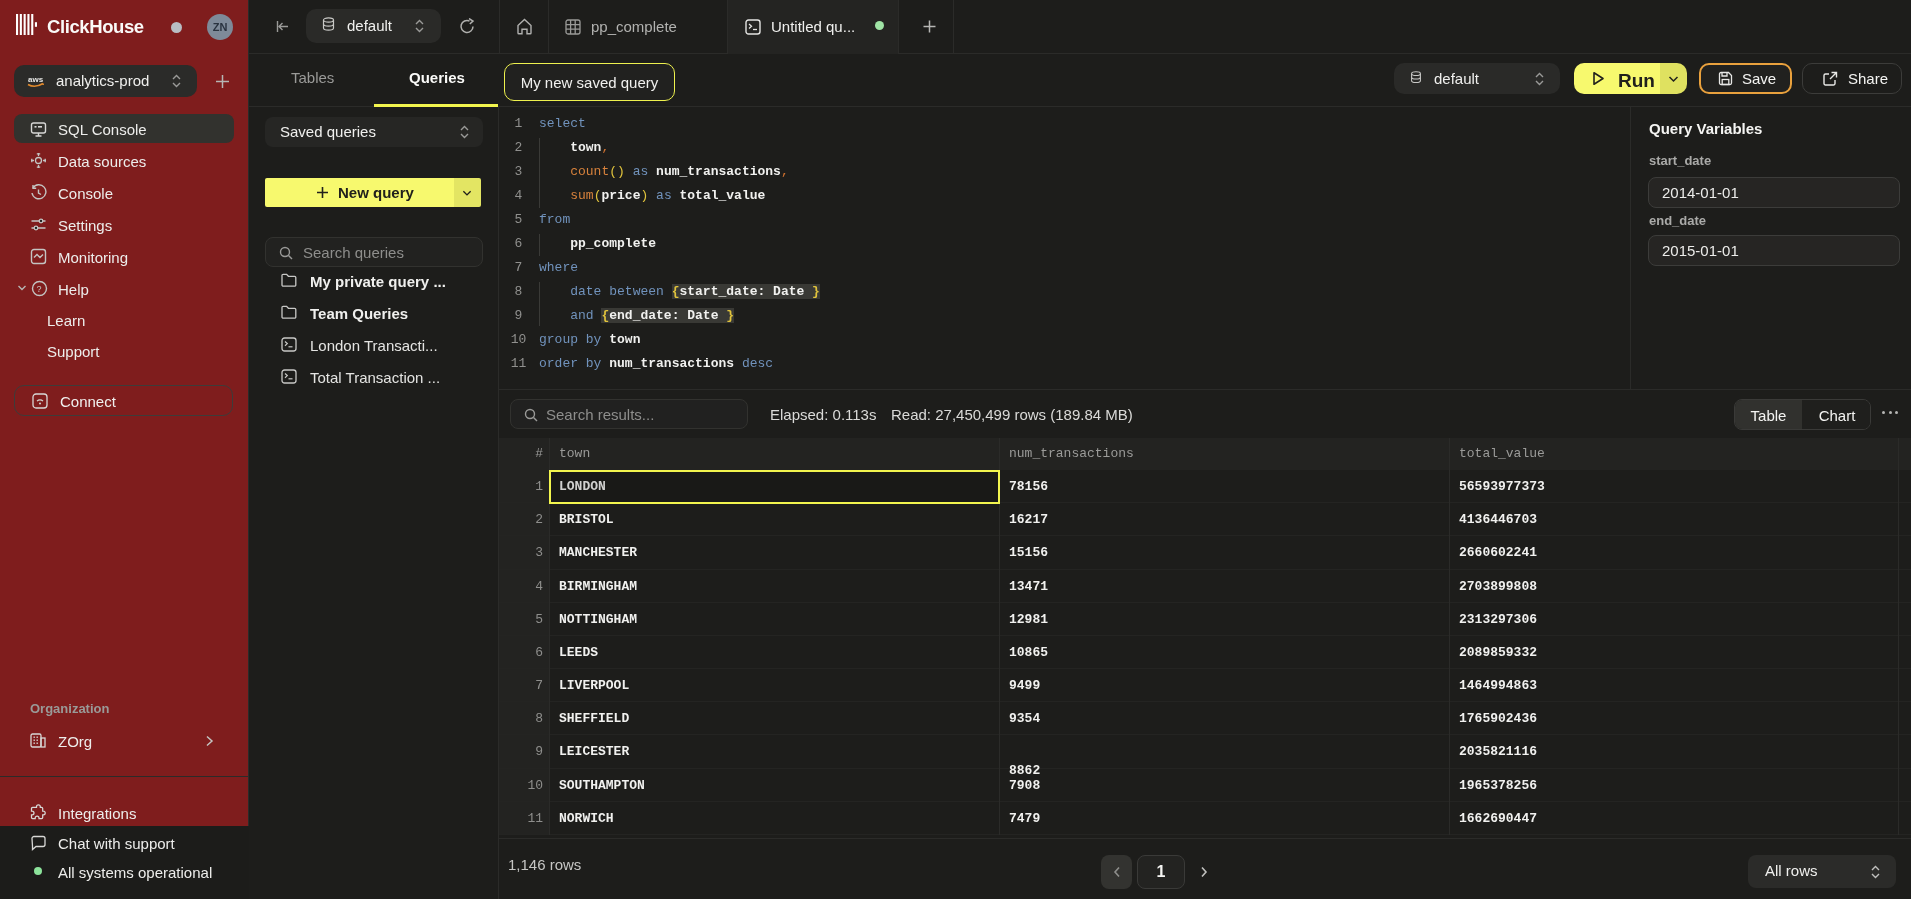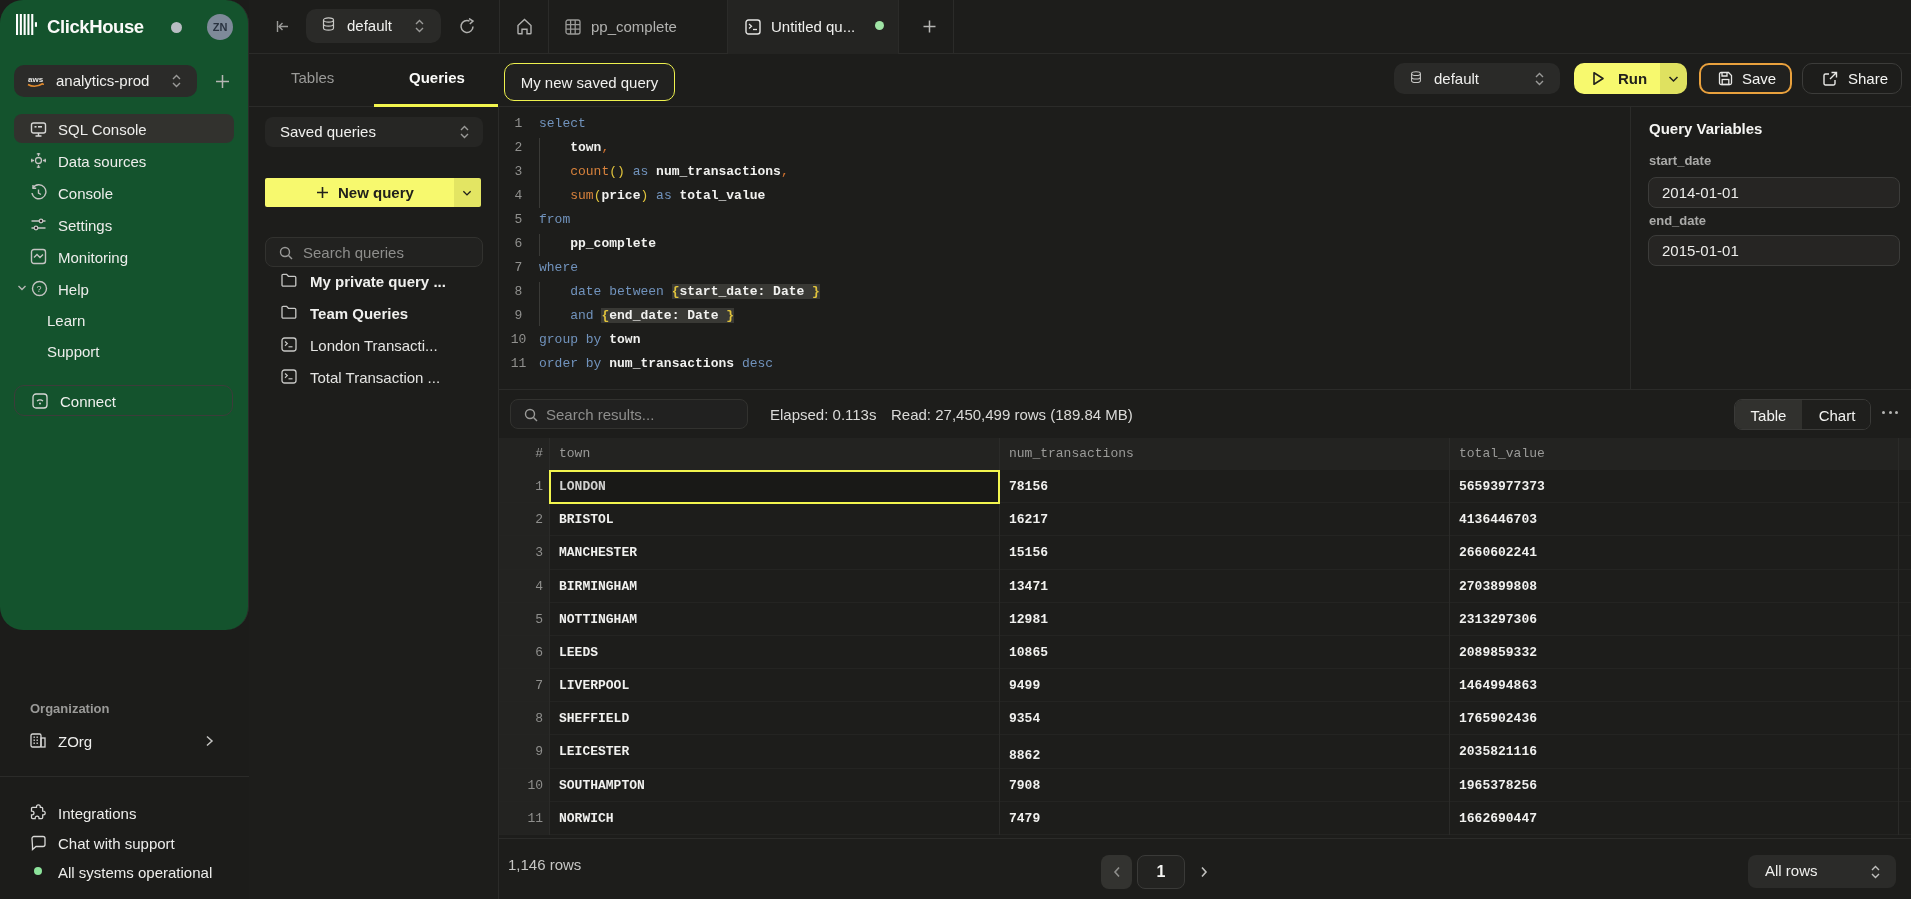--- a/index.html
+++ b/index.html
@@ -2,21 +2,21 @@
 <html><head>
 <meta charset="utf-8">
 <style>
 * { margin:0; padding:0; box-sizing:border-box; }
 html,body { width:1911px; height:899px; overflow:hidden; background:#1c1c1a; }
 body { font-family:"Liberation Sans", sans-serif; color:#ececea; }
 .abs { position:absolute; }
 #app { position:relative; width:1911px; height:899px; background:#1c1c1a; }
 
 
-#sidebar { left:0; top:0; width:249px; height:630px; background:#14532d; border-right:1px solid #2b2b29;border-radius:23px; }
+#sidebar { left:0; top:0; width:249px; height:826px; background:#7f1d1d; border-right:1px solid #2b2b29; }
 .srow { position:absolute; left:58px; font-size:15px; color:#ededeb; }
 .sicon { position:absolute; left:30px; }
 
 
 #topbar { left:249px; top:0; width:1662px; height:54px; background:#1d1d1b; border-bottom:1px solid #2b2b29; }
 .vsep { position:absolute; top:0; width:1px; height:54px; background:#2b2b29; }
 
 
 #subhead { left:249px; top:54px; width:1662px; height:53px; background:#1d1d1b; border-bottom:1px solid #2b2b29; }
 
@@ -238,21 +238,21 @@
       <path d="M2 5 L5.5 1.5 L9 5" stroke="#9a9a98" stroke-width="1.4" fill="none"></path>
       <path d="M2 9 L5.5 12.5 L9 9" stroke="#9a9a98" stroke-width="1.4" fill="none"></path>
     </svg>
   </div>
   <div class="abs" style="left:1325px; top:9px; width:113px; height:31px; border-radius:10px; overflow:hidden;">
     <div class="abs" style="left:0; top:0; width:86px; height:31px; background:#f7f96e;"></div>
     <div class="abs" style="left:86px; top:0; width:27px; height:31px; background:#dfe160;"></div>
     <svg class="abs" style="left:18px; top:8px;" width="13" height="15" viewBox="0 0 13 15">
       <path d="M2 1.8 L11 7.5 L2 13.2 z" stroke="#21211c" stroke-width="1.6" fill="none" stroke-linejoin="round"></path>
     </svg>
-    <div class="abs" style="left:44px; top:7px; font-size:15px; font-weight:bold; color:#21211c;">Run</div>
+    <div class="abs" style="left:44px; top:7px; font-size:19px; font-weight:bold; color:#21211c;">Run</div>
     <svg class="abs" style="left:94px; top:13px;" width="11" height="7" viewBox="0 0 11 7">
       <path d="M1.5 1 L5.5 5 L9.5 1" stroke="#21211c" stroke-width="1.5" fill="none"></path>
     </svg>
   </div>
   <div class="abs" style="left:1450px; top:9px; width:93px; height:31px; background:#21211f; border:2px solid #e9a13d; border-radius:10px;">
     <svg class="abs" style="left:17px; top:6px;" width="15" height="15" viewBox="0 0 15 15">
       <path d="M1.5 3 a1.5 1.5 0 0 1 1.5 -1.5 h7.5 L13.5 4.5 V12 a1.5 1.5 0 0 1 -1.5 1.5 H3 A1.5 1.5 0 0 1 1.5 12 z" stroke="#e8e8e6" stroke-width="1.3" fill="none"></path>
       <path d="M4 1.5 v3.5 h5 v-3.5" stroke="#e8e8e6" stroke-width="1.3" fill="none"></path>
       <rect x="4.2" y="8.5" width="6.6" height="5" stroke="#e8e8e6" stroke-width="1.3" fill="none"></rect>
     </svg>
@@ -428,21 +428,21 @@
       <div class="cell" style="left:510px;top:240.08px;">9499</div>
       <div class="cell" style="left:960px;top:240.08px;">1464994863</div>
       <div class="abs" style="left:0;top:264.26px;width:1412px;height:33.18px;border-bottom:1px solid #242422;"></div>
       <div class="idxnum" style="left:0;top:273.26px;">8</div>
       <div class="cell" style="left:60px;top:273.26px;">SHEFFIELD</div>
       <div class="cell" style="left:510px;top:273.26px;">9354</div>
       <div class="cell" style="left:960px;top:273.26px;">1765902436</div>
       <div class="abs" style="left:0;top:297.44px;width:1412px;height:33.18px;border-bottom:1px solid #242422;"></div>
       <div class="idxnum" style="left:0;top:306.44px;">9</div>
       <div class="cell" style="left:60px;top:306.44px;">LEICESTER</div>
-      <div class="cell" style="left:510px;top:310px;">8862</div>
+      <div class="cell" style="left:510px;top:325px;">8862</div>
       <div class="cell" style="left:960px;top:306.44px;">2035821116</div>
       <div class="abs" style="left:0;top:330.62px;width:1412px;height:33.18px;border-bottom:1px solid #242422;"></div>
       <div class="idxnum" style="left:0;top:339.62px;">10</div>
       <div class="cell" style="left:60px;top:339.62px;">SOUTHAMPTON</div>
       <div class="cell" style="left:510px;top:339.62px;">7908</div>
       <div class="cell" style="left:960px;top:339.62px;">1965378256</div>
       <div class="abs" style="left:0;top:363.80px;width:1412px;height:33.18px;border-bottom:1px solid #242422;"></div>
       <div class="idxnum" style="left:0;top:372.80px;">11</div>
       <div class="cell" style="left:60px;top:372.80px;">NORWICH</div>
       <div class="cell" style="left:510px;top:372.80px;">7479</div>

